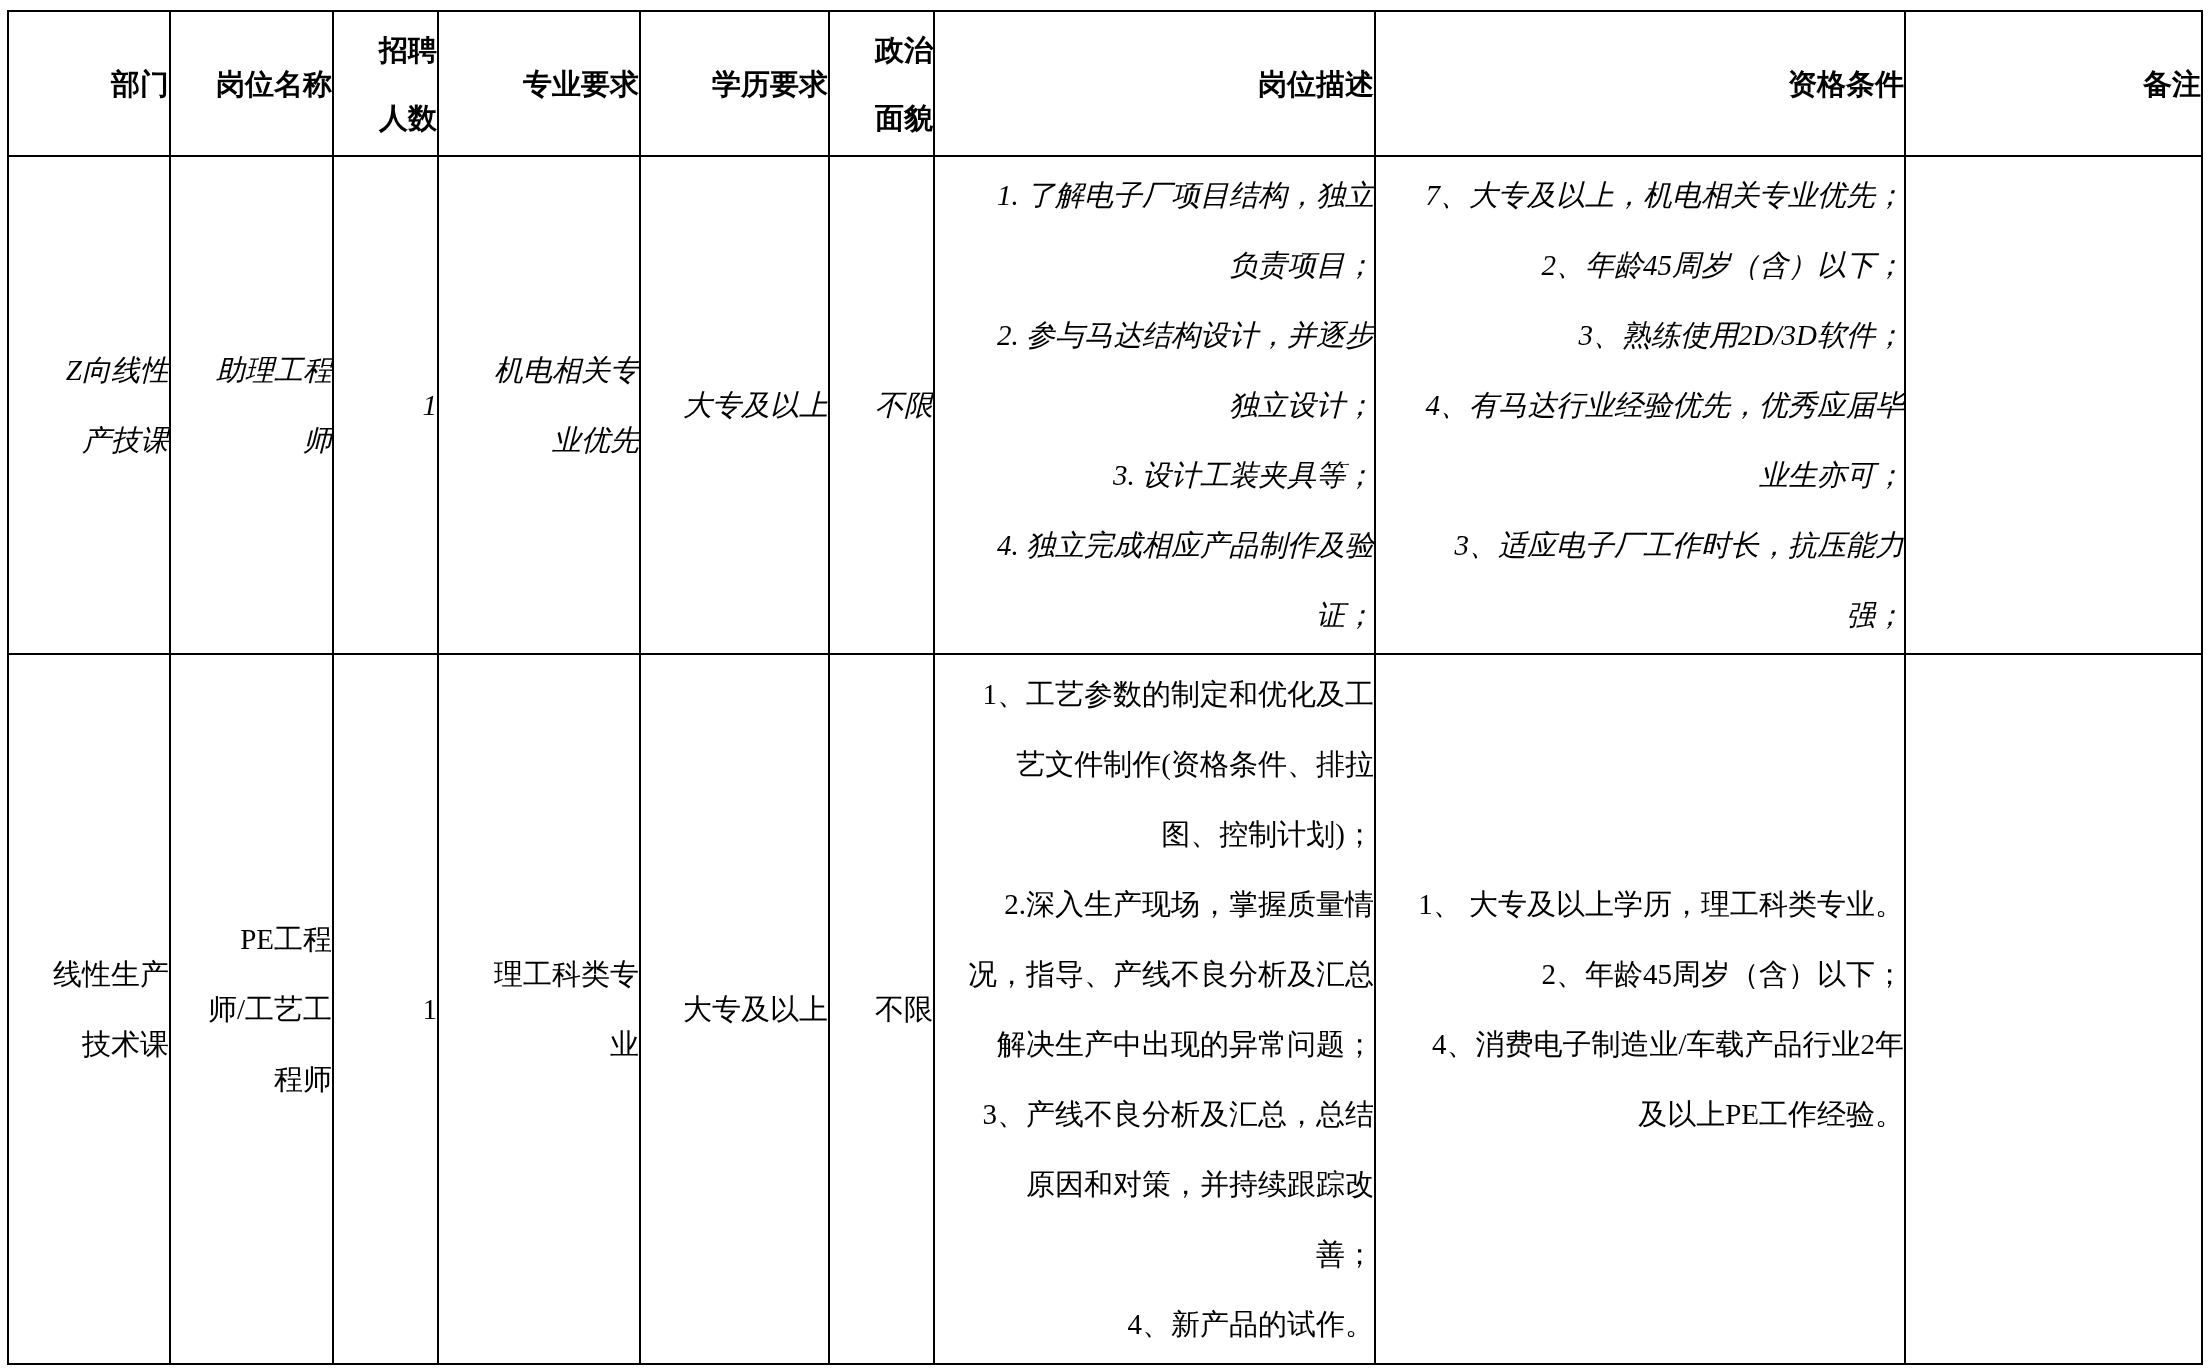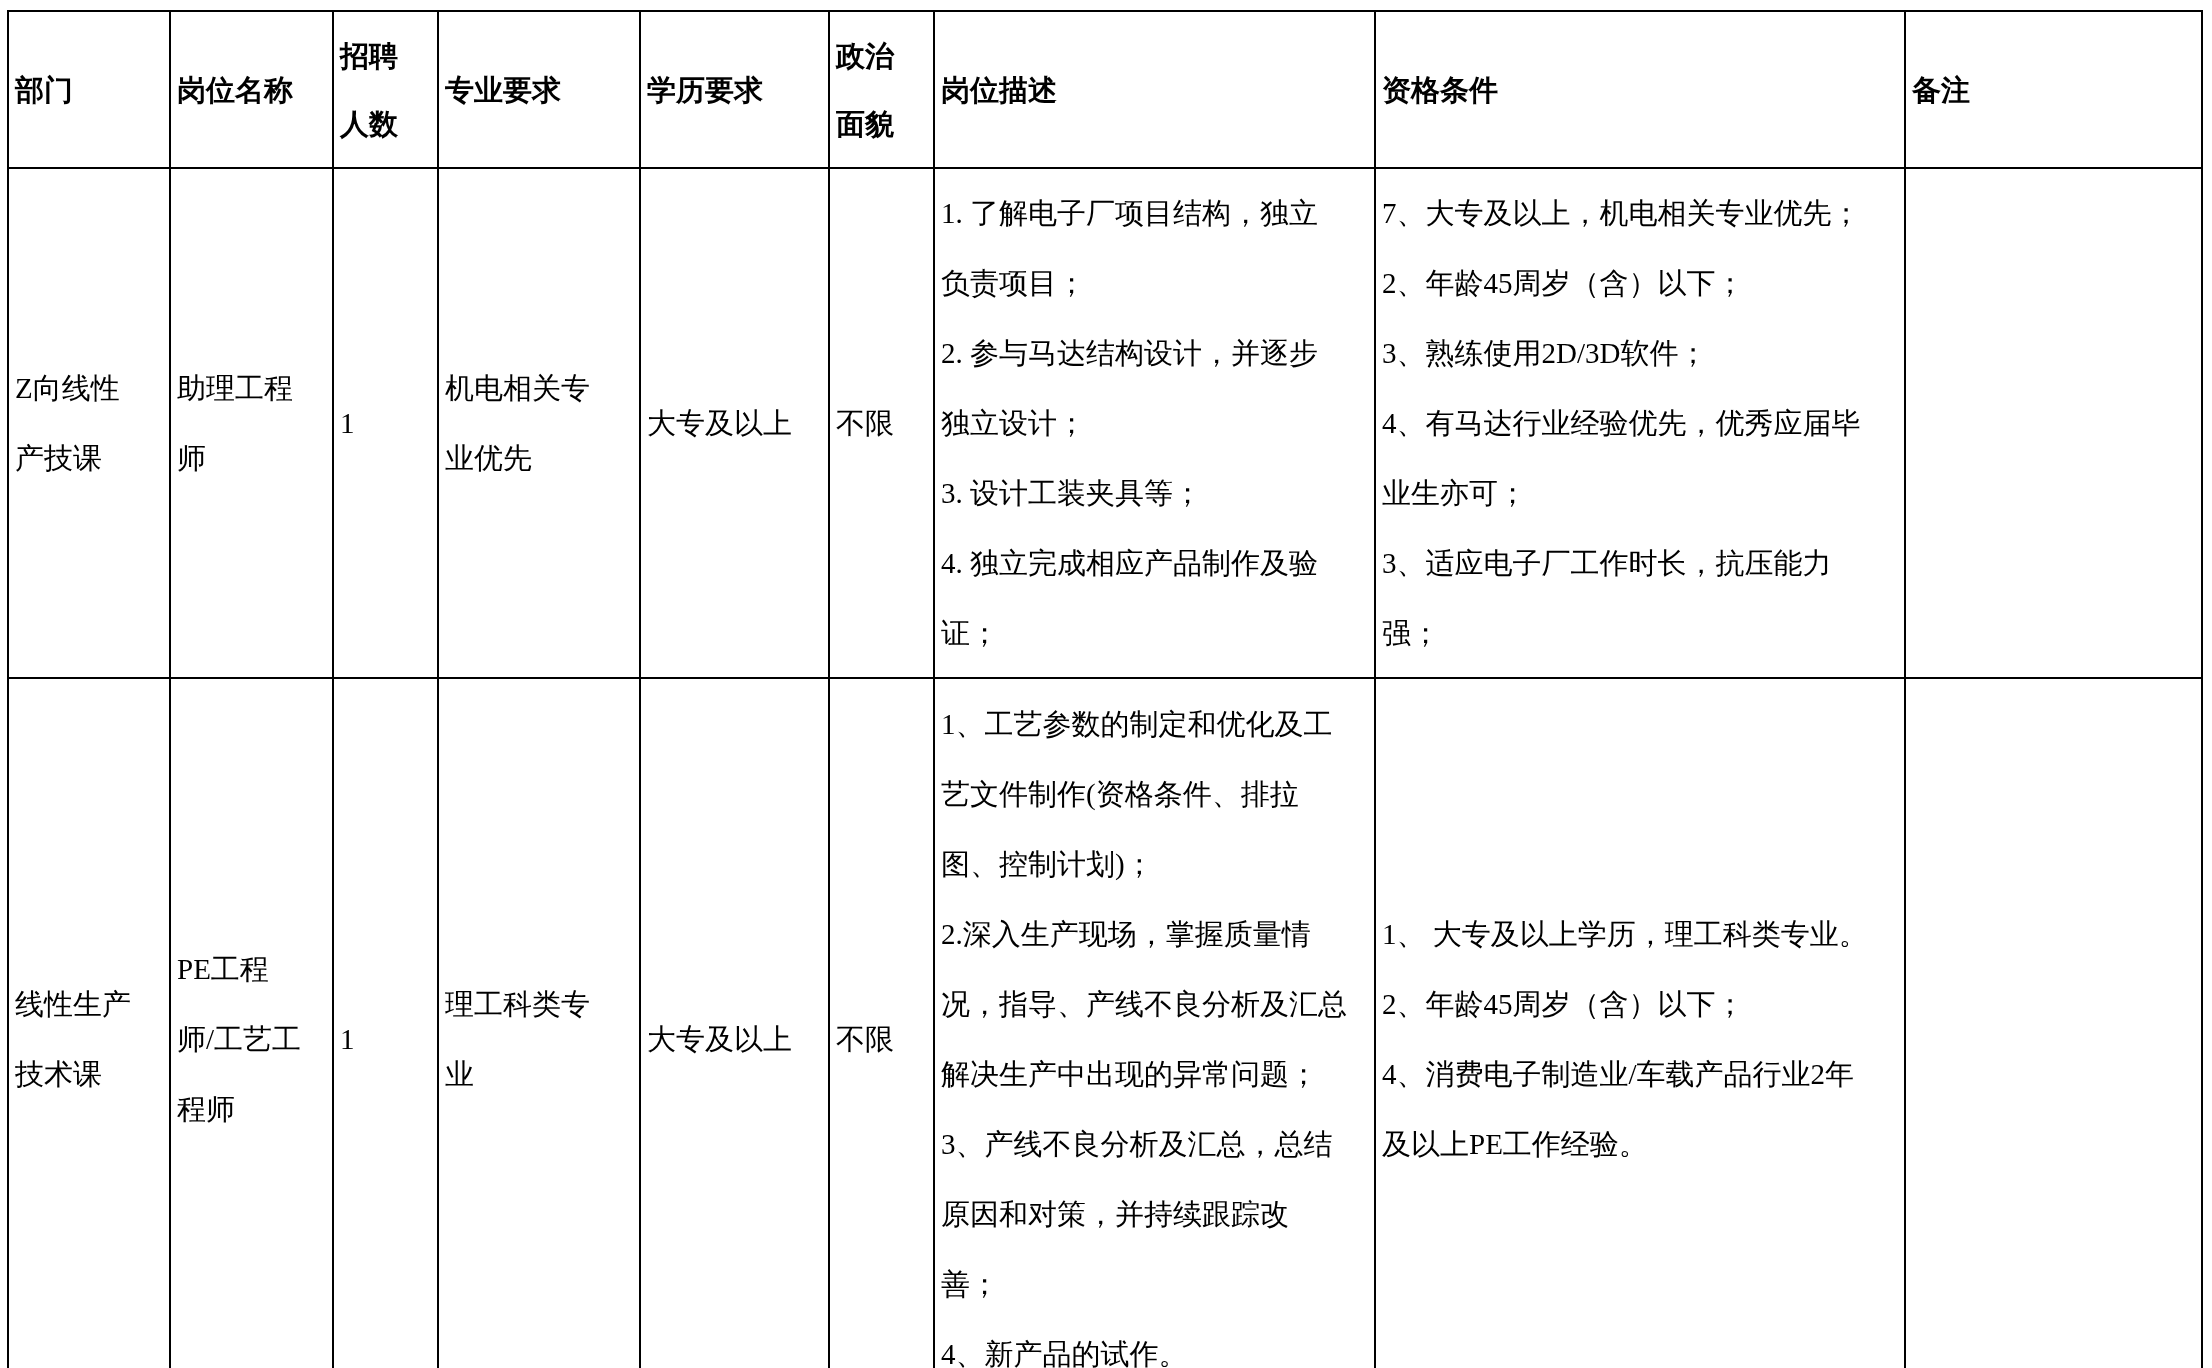--- a/index.html
+++ b/index.html
@@ -18,38 +18,38 @@
   .job-table {
     position: absolute;
     left: 7px;
     top: 10px;
     border-collapse: collapse;
     table-layout: fixed;
     width: 2194px;
   }
   .job-table td, .job-table th {
     border: 2.5px solid #000000;
-    padding: 6px;
-    text-align: left;
+    padding: 0;
+    text-align: right;
     vertical-align: middle;
     overflow: hidden;
   }
   .job-table th {
     font-family: "DejaVu Sans", "Liberation Sans", sans-serif;
     font-weight: bold;
     font-size: 29px;
     line-height: 68px;
     height: 143px;
   }
   .job-table td {
     font-size: 29px;
     line-height: 70px;
     font-family: "Liberation Serif", "DejaVu Sans", serif;
   }
-  .row1 td { height: 496px; }
+  .row1 td { height: 496px; font-style: italic; }
   .row2 td { height: 708px; }
   .line {
     display: block;
     white-space: nowrap;
   }
   .multi .line {
     white-space: nowrap;
   }
   .col-dept { width: 162px; }
   .col-title { width: 163px; }

